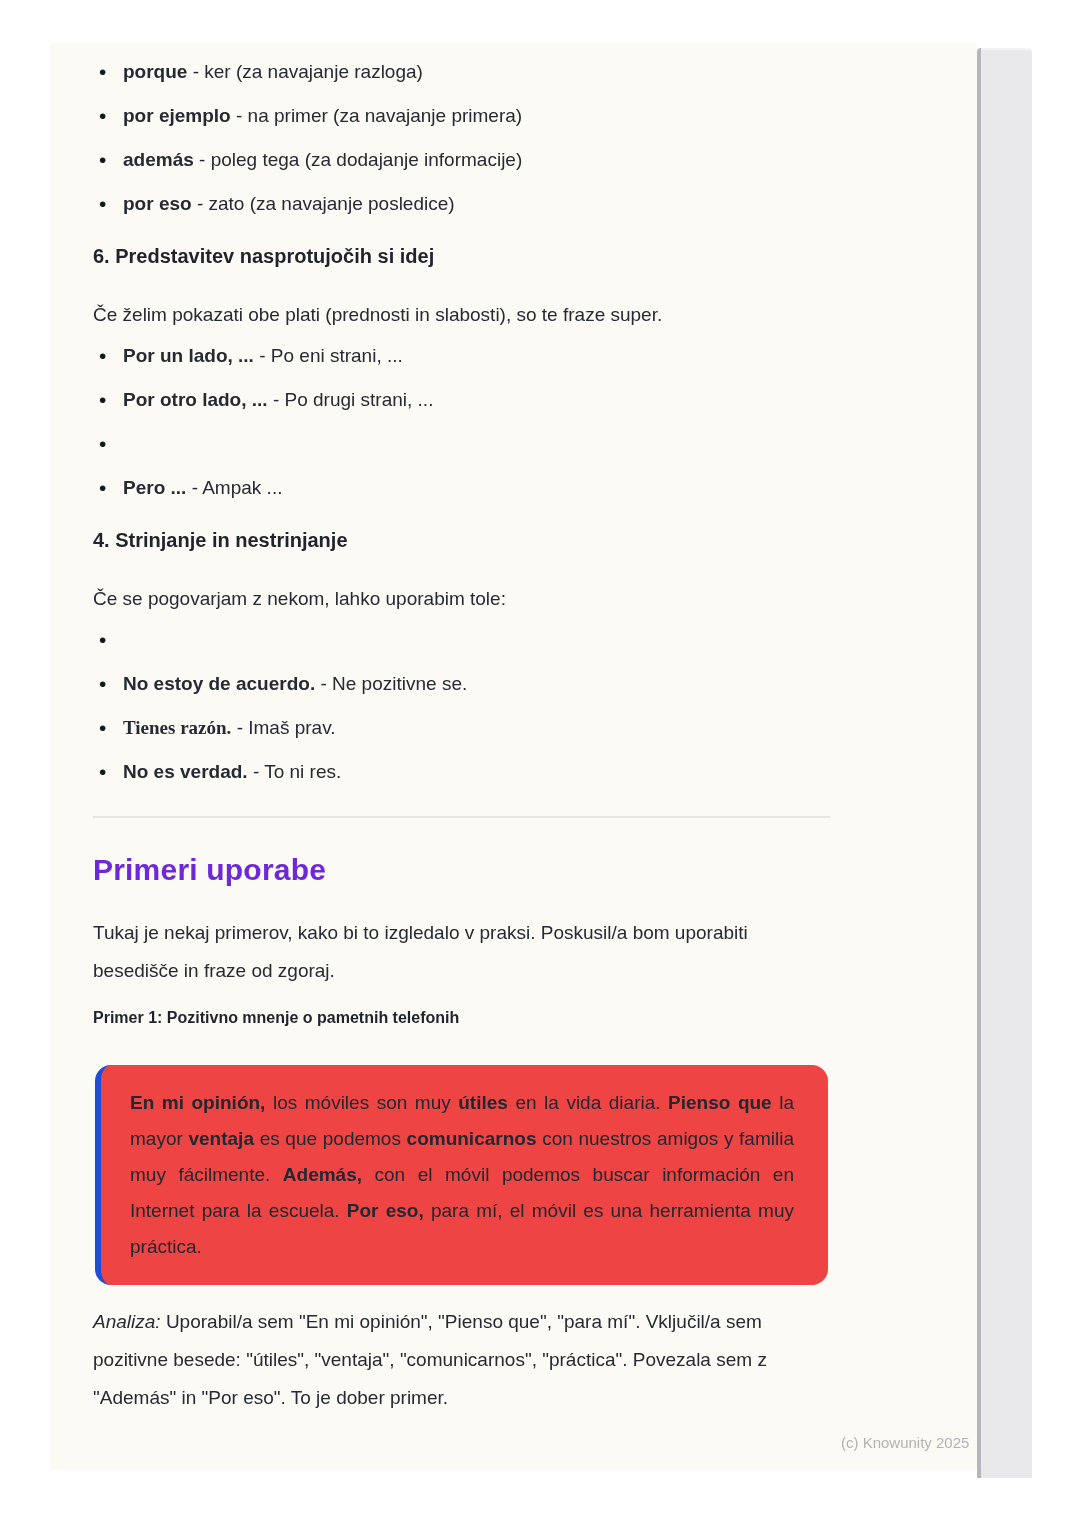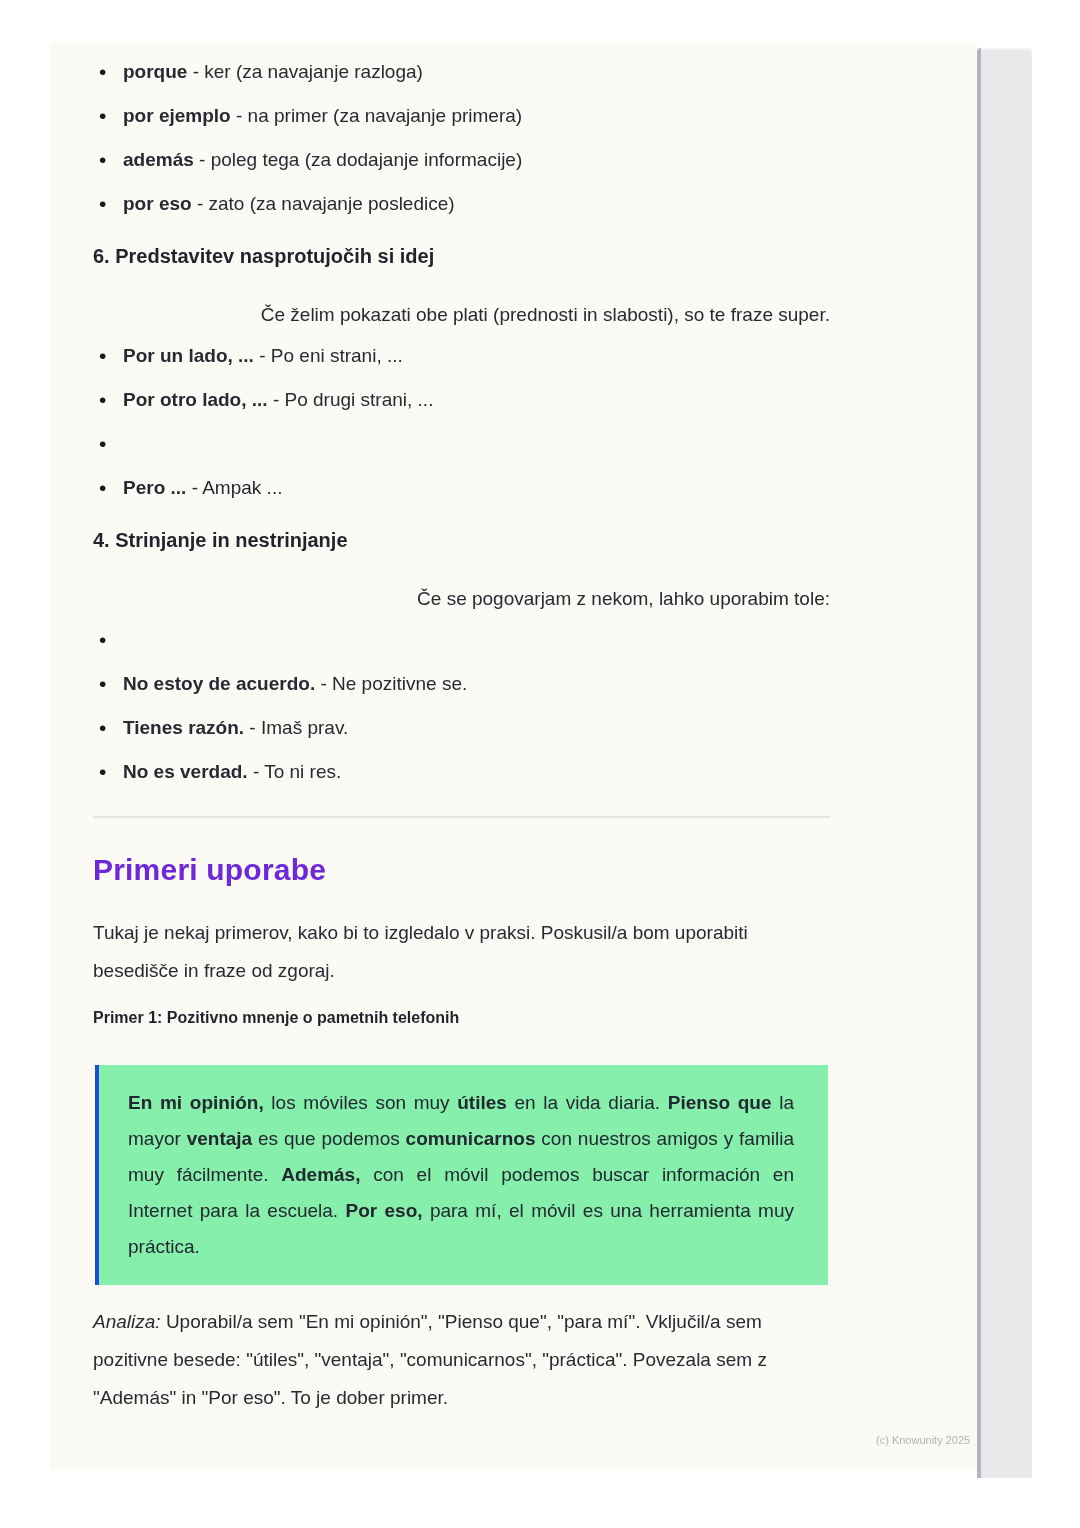--- a/index.html
+++ b/index.html
@@ -57,21 +57,20 @@
   h3.sec {
     margin: 16px 0 0 0;
     font-size: 20px;
     font-weight: 700;
     line-height: 28px;
     color: #1e232c;
   }
   p.body {
     margin: 26px 0 0 0;
     line-height: 38px;
-    text-align: right;
   }
   .mt14 { margin-top: 14px; }
   hr.divider {
     margin: 22px 0 0 0;
     border: none;
     border-top: 2px solid #e7e5e0;
     width: 737px;
   }
   h2.examples {
     margin: 30px 0 0 0;
@@ -87,37 +86,37 @@
   }
   p.primer {
     margin: 14px 0 0 0;
     font-size: 16px;
     font-weight: 700;
     line-height: 28px;
     color: #1e232c;
   }
   .quote {
     margin: 33px 2px 0 2px;
-    background: #86efac;
-    border-left: 4px solid #1d4ed8;
-    border-radius: 0;
+    background: #ef4444;
+    border-left: 6px solid #1d4ed8;
+    border-radius: 16px;
     padding: 20px 34px 20px 29px;
     line-height: 36px;
     text-align: justify;
     color: #232830;
   }
   p.analysis {
     margin: 18px 0 0 0;
     line-height: 38px;
   }
   .watermark {
     position: absolute;
-    left: 876px;
+    left: 841px;
     top: 1434px;
-    font-size: 11px;
+    font-size: 15px;
     color: #b2b2b8;
     z-index: 5;
     white-space: nowrap;
   }
   .rail {
     position: absolute;
     left: 977px;
     top: 48px;
     width: 51px;
     height: 1430px;
@@ -152,21 +151,21 @@
         <li><span class="dot">•</span></li>
         <li><span class="dot">•</span><span><span style="font-weight: 700;">Pero ...</span><span> - Ampak ...</span></span></li>
       </ul>
 
       <h3 class="sec">4. Strinjanje in nestrinjanje</h3>
       <p class="body">Če se pogovarjam z nekom, lahko uporabim tole:</p>
 
       <ul class="deflist mt14">
         <li><span class="dot">•</span></li>
         <li><span class="dot">•</span><span><span style="font-weight: 700;">No estoy de acuerdo.</span><span> - Ne pozitivne se.</span></span></li>
-        <li><span class="dot">•</span><span><span style="font-weight: 700;">Tienes razón.</span><span> - Imaš prav.</span></span></li>
+        <li><span class="dot">•</span><span><span style="font-weight: 700; font-family: Liberation Serif, serif;">Tienes razón.</span><span> - Imaš prav.</span></span></li>
         <li><span class="dot">•</span><span><span style="font-weight: 700;">No es verdad.</span><span> - To ni res.</span></span></li>
       </ul>
 
       <hr class="divider">
 
       <h2 class="examples">Primeri uporabe</h2>
       <p class="intro">Tukaj je nekaj primerov, kako bi to izgledalo v praksi. Poskusil/a bom uporabiti besedišče in fraze od zgoraj.</p>
       <p class="primer">Primer 1: Pozitivno mnenje o pametnih telefonih</p>
 
       <div class="quote"><span style="font-weight: 700;">En mi opinión,</span><span> los móviles son muy </span><span style="font-weight: 700;">útiles</span><span> en la vida diaria. </span><span style="font-weight: 700;">Pienso que</span><span> la mayor </span><span style="font-weight: 700;">ventaja</span><span> es que podemos </span><span style="font-weight: 700;">comunicarnos</span><span> con nuestros amigos y familia muy fácilmente. </span><span style="font-weight: 700;">Además,</span><span> con el móvil podemos buscar información en Internet para la escuela. </span><span style="font-weight: 700;">Por eso,</span><span> para mí, el móvil es una herramienta muy práctica.</span></div>

